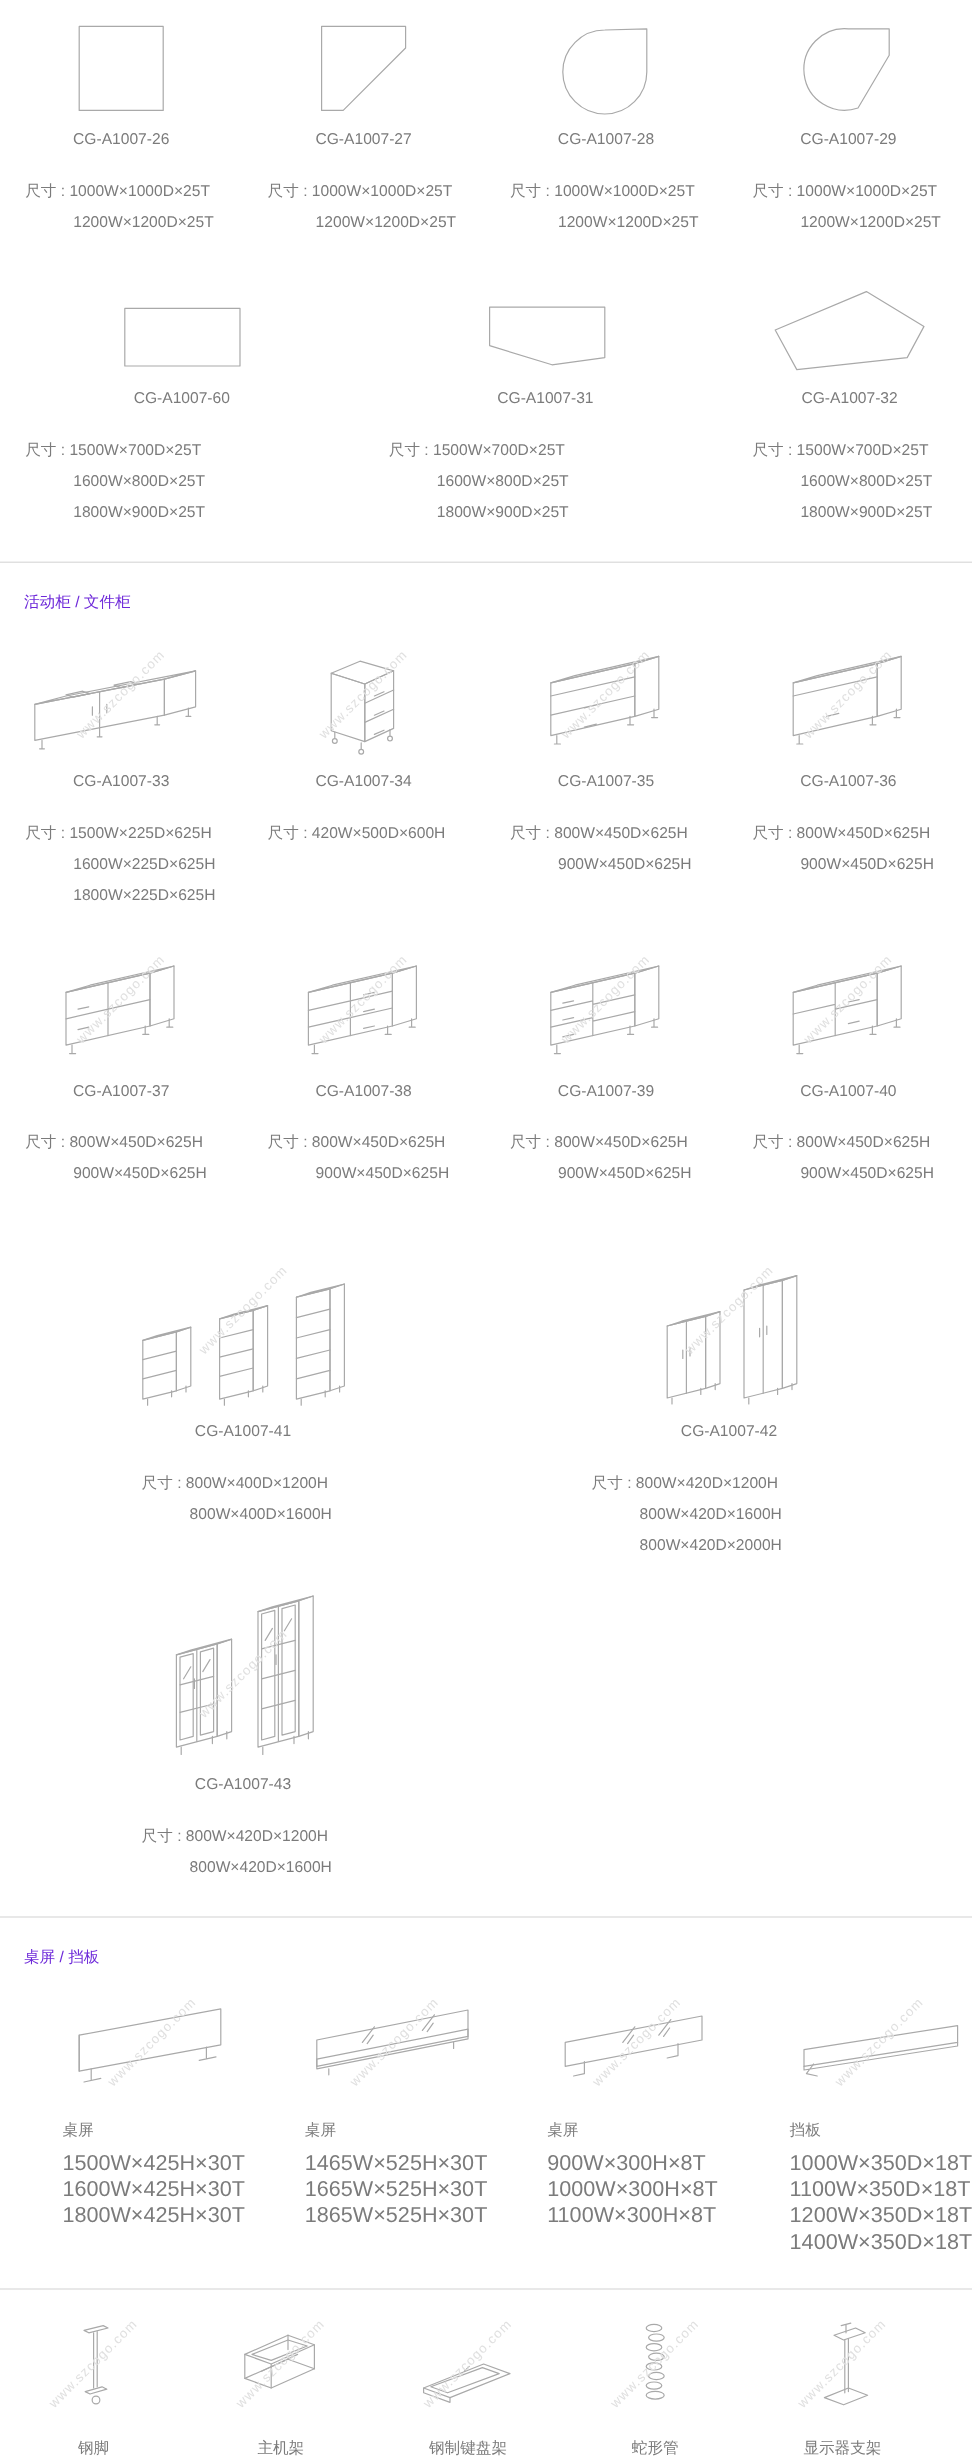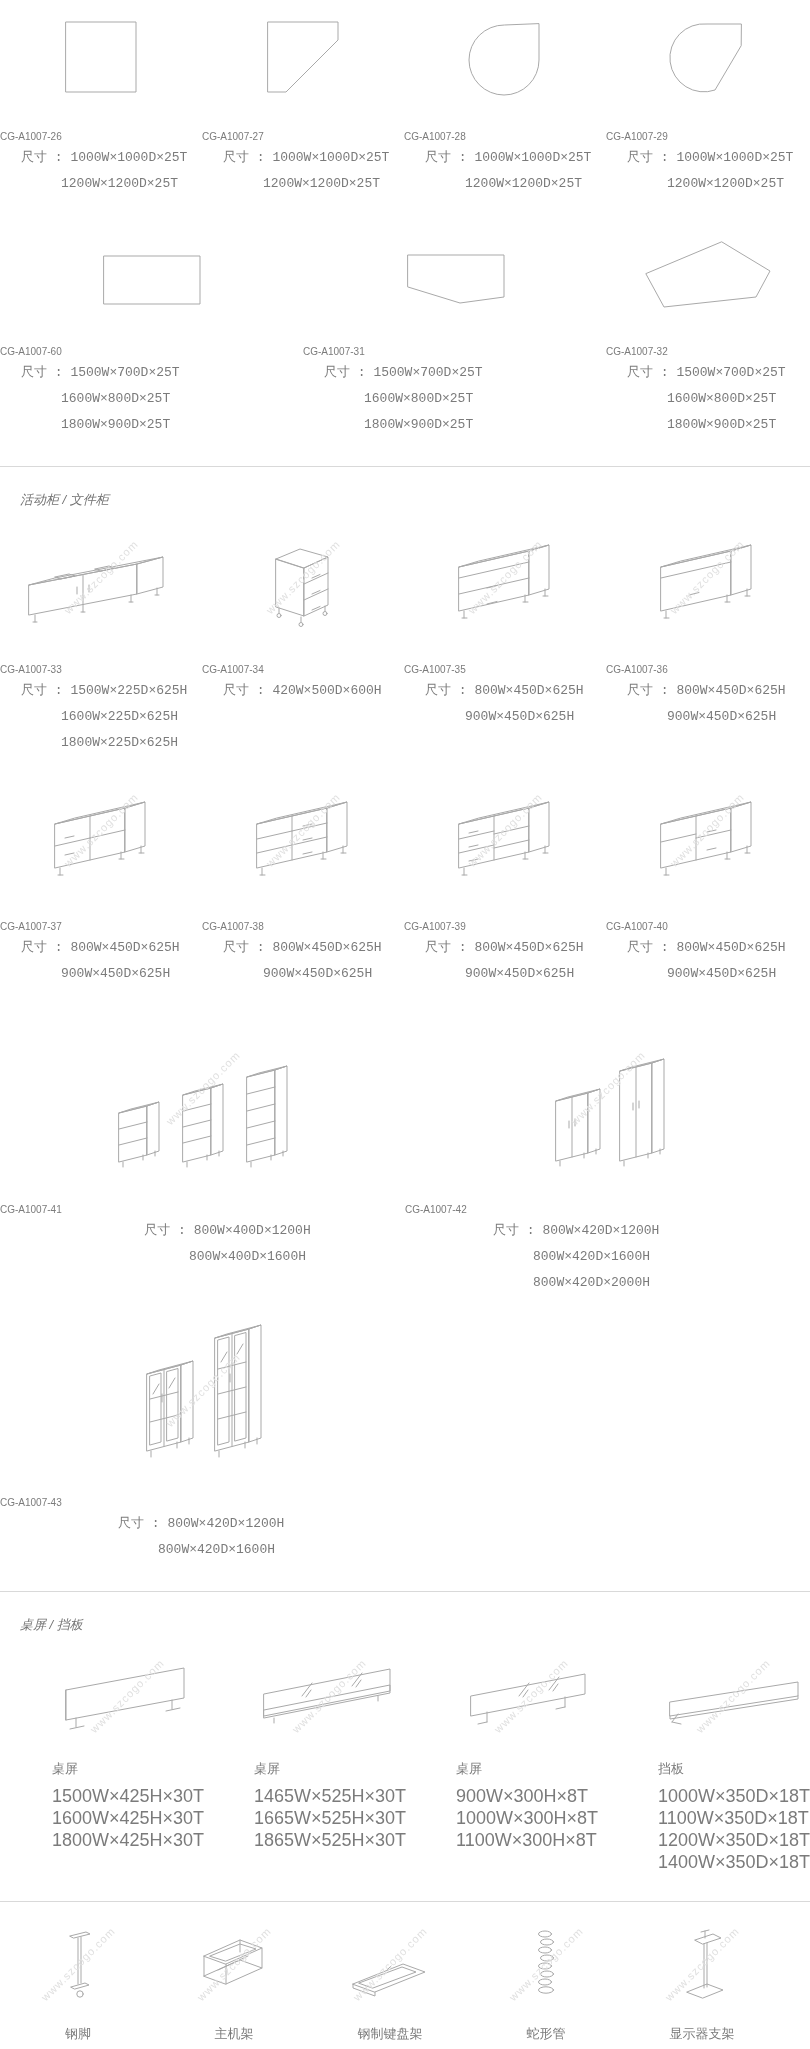--- a/index.html
+++ b/index.html
@@ -13,27 +13,27 @@
   .cell{min-width:0;}
   .fig{position:relative;display:flex;align-items:flex-end;justify-content:center;gap:12px;}
   .fig-d1{height:86px;margin-top:10px;}
   .fig-d2{height:92px;margin-top:22px;}
   .fig-c1{height:108px;margin-top:8px;}
   .fig-c2{height:116px;margin-top:14px;}
   .fig-c3{height:168px;margin-top:14px;}
   .fig-c4{height:150px;margin-top:16px;}
   .fig-s{height:92px;margin-top:10px;}
   .fig-p1{height:92px;margin-top:14px;}
-  .code{font-size:10px;margin-top:35px;color:#7b7b7b;}
-  .dims{font-size:13px;line-height:26px;margin-top:3px;padding-left:21px;white-space:nowrap;font-family:Liberation Mono, monospace;}
+  .code{font-size:13px;text-align:center;margin-top:12px;color:#7b7b7b;}
+  .dims{font-size:13px;line-height:26px;margin-top:23px;padding-left:21px;white-space:nowrap;}
   .dims .cont{padding-left:40px;}
-  .cell-41 .dims{padding-left:50px;text-align:center;}
+  .cell-41 .dims{padding-left:118px;}
   .cell-42 .dims{padding-left:88px;}
   .cell-43 .dims{padding-left:118px;}
-  .hdr{font-size:13px;color:#737373;padding:24px 0 4px 20px;font-style:italic;}
+  .hdr{font-size:13px;color:#6d28d9;padding:24px 0 4px 20px;}
   .divider{border:none;border-top:1px solid #d9d9d9;margin:28px 0 0 0;}
   .wm{position:absolute;left:50%;top:52%;transform:translate(-50%,-50%) rotate(-45deg);font-size:11px;color:#e0e0e0;letter-spacing:1px;white-space:nowrap;pointer-events:none;}
   .scell{padding-left:52px;}
   .slabel{font-size:13px;margin-top:20px;font-family:Liberation Serif, serif;}
   .sdims{font-size:18px;line-height:22px;margin-top:7px;white-space:nowrap;}
   .pcell{text-align:center;}
   .pinner{display:inline-block;text-align:left;font-size:13px;line-height:24px;margin-top:14px;}
 </style>
 </head>
 <body>

